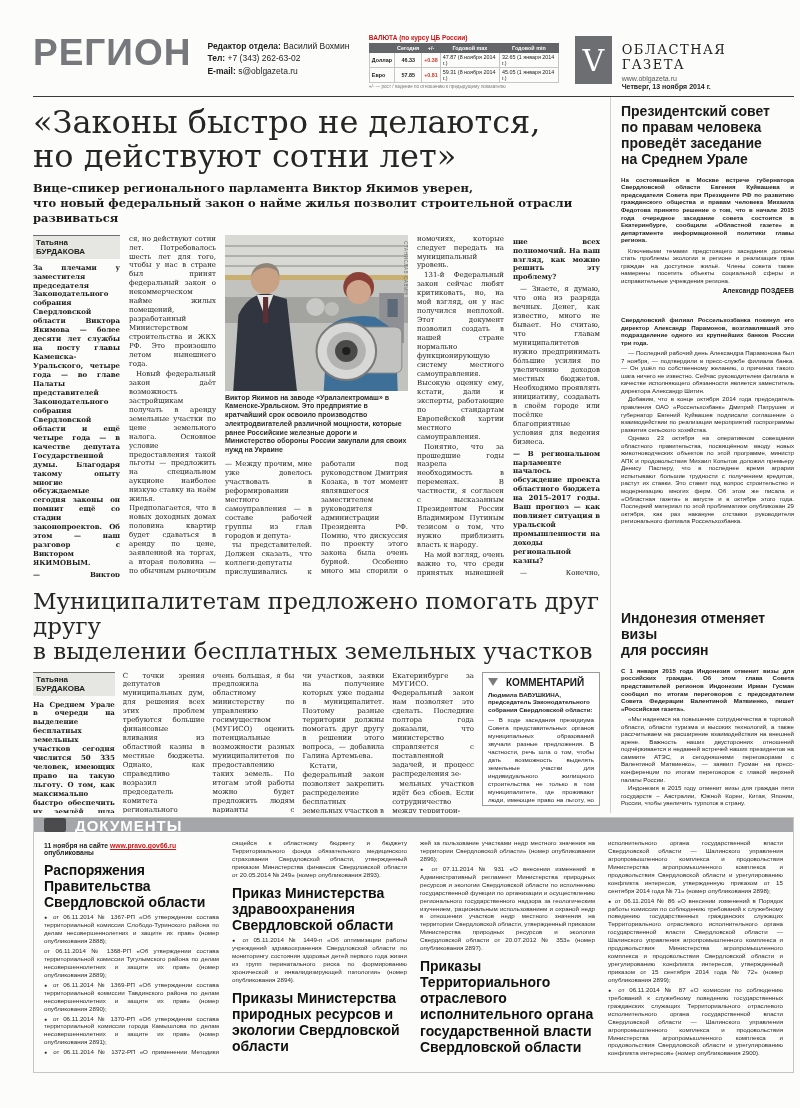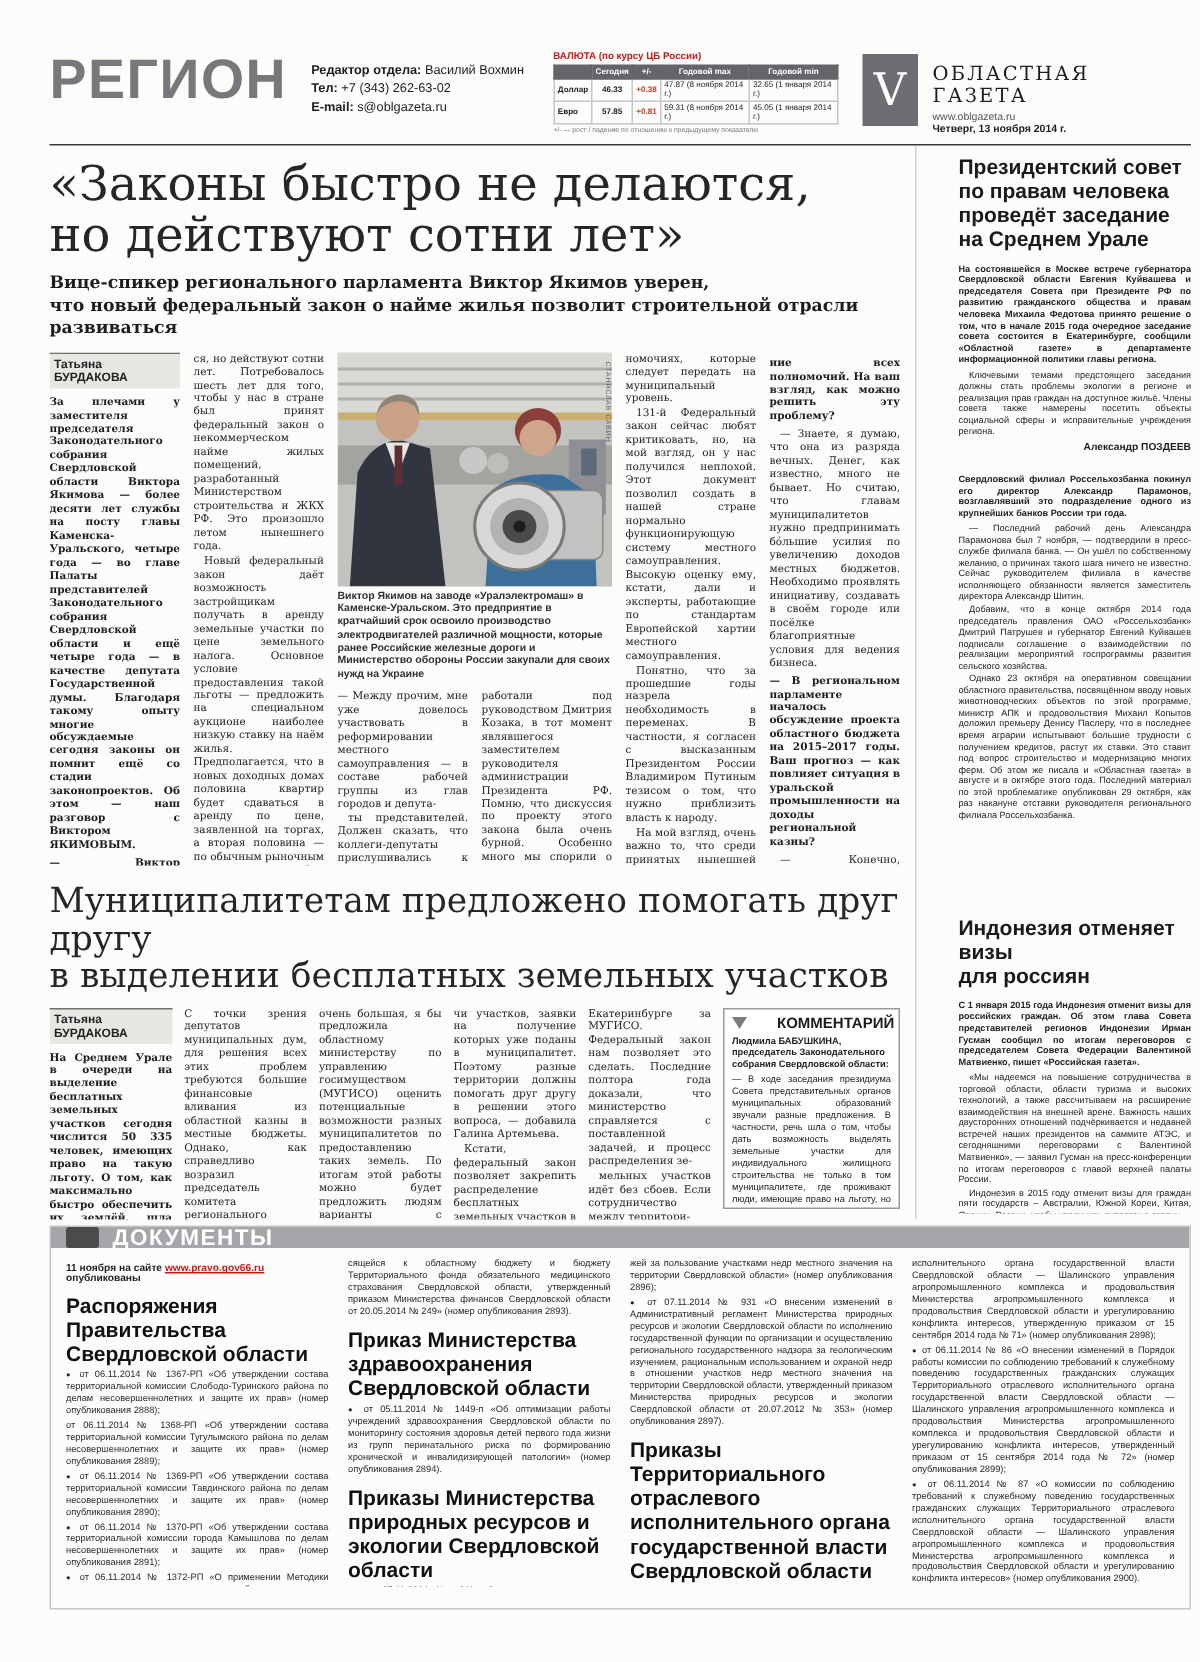--- a/index.html
+++ b/index.html
@@ -26,21 +26,21 @@
   .vbox{width:38px;height:48px;background:#6d6e71;color:#fff;font-family:"DejaVu Serif",serif;
         font-size:30px;display:flex;align-items:center;justify-content:center;}
   .mh-paper{font-size:13px;letter-spacing:1.5px;margin-top:6px;}
   .mh-site{font-family:"Liberation Sans",sans-serif;font-size:7px;color:#555;margin-top:3px;}
   .mh-date{font-family:"Liberation Sans",sans-serif;font-size:7px;font-weight:bold;margin-top:1px;}
   .headrule{border-top:1.5px solid #3a3a3a;margin:0 6px 0 33px;}
 
   
   .content{display:flex;padding:0 6px 0 33px;height:716px;overflow:hidden;}
   main{width:567px;flex:0 0 567px;}
-  aside{width:184px;flex:0 0 184px;border-left:1px solid #cfcfcd;margin-left:10px;padding-left:28px;overflow:hidden;}
+  aside{width:184px;flex:0 0 184px;border-left:1px solid #cfcfcd;margin-left:10px;padding-left:10px;overflow:hidden;}
 
   h1{font-weight:400;font-size:32px;line-height:1.06;color:#262626;margin:9px 0 7px;white-space:pre-line;}
   .subhead{font-weight:bold;font-size:11.5px;line-height:1.3;white-space:pre-line;margin-bottom:9px;}
   .byline{display:block;border-top:1px solid #6f6f6f;background:#e6e6e3;font-family:"Liberation Sans",sans-serif;
           font-weight:bold;font-size:8px;padding:2px 3px 3px;margin-bottom:5px;color:#222;}
 
   .a1-body{display:grid;grid-template-columns:repeat(6,1fr);gap:9px;height:342px;overflow:hidden;}
   .a2-body{display:grid;grid-template-columns:repeat(5,1fr) 118px;gap:8px;height:188px;overflow:hidden;margin-top:2px;}
   .p{font-size:7px;line-height:1.28;text-align:justify;text-indent:7px;margin:0 0 1px;}
   .p.b{font-weight:bold;text-indent:0;margin:3px 0;}
@@ -52,21 +52,21 @@
   .credit{position:absolute;right:0;top:6px;writing-mode:vertical-rl;font-family:"Liberation Sans",sans-serif;
           font-size:4.6px;color:#6a6a6a;letter-spacing:.6px;}
   .caption{font-family:"Liberation Sans",sans-serif;font-weight:bold;font-size:7px;line-height:1.25;
            color:#2f2f2f;margin:3px 0 5px;}
   .underphoto{display:grid;grid-template-columns:1fr 1fr;gap:9px;flex:1;overflow:hidden;}
 
   h2{font-weight:400;font-size:23px;line-height:1.1;color:#262626;margin:12px 0 7px;white-space:pre-line;}
 
   .comment-cell{overflow:hidden;}
   .comment-box{border:1px solid #9a9a9a;padding:4px 5px;height:134px;overflow:hidden;background:#fff;}
-  .cb-head{display:flex;align-items:center;gap:20px;font-family:"Liberation Sans",sans-serif;
+  .cb-head{display:flex;align-items:center;gap:8px;font-family:"Liberation Sans",sans-serif;
            font-weight:bold;font-size:10px;color:#1c1c1c;margin-bottom:3px;}
   .cb-tri{width:0;height:0;border-left:5px solid transparent;border-right:5px solid transparent;
           border-top:8px solid #7b7c7e;}
   .cb-speaker{font-family:"Liberation Sans",sans-serif;font-weight:bold;font-size:6.2px;line-height:1.25;margin-bottom:2px;}
   .cb-text{font-family:"Liberation Sans",sans-serif;font-size:6.2px;line-height:1.3;text-align:justify;}
   .closing{font-size:7.5px;line-height:1.5;text-align:justify;letter-spacing:.3px;margin-top:6px;}
 
   
   .sb-article{overflow:hidden;margin-bottom:4px;font-family:"Liberation Sans",sans-serif;}
   .sb-article h3{font-weight:bold;font-size:14px;line-height:1.14;color:#1a1a1a;margin:7px 0 8px;white-space:pre-line;}

